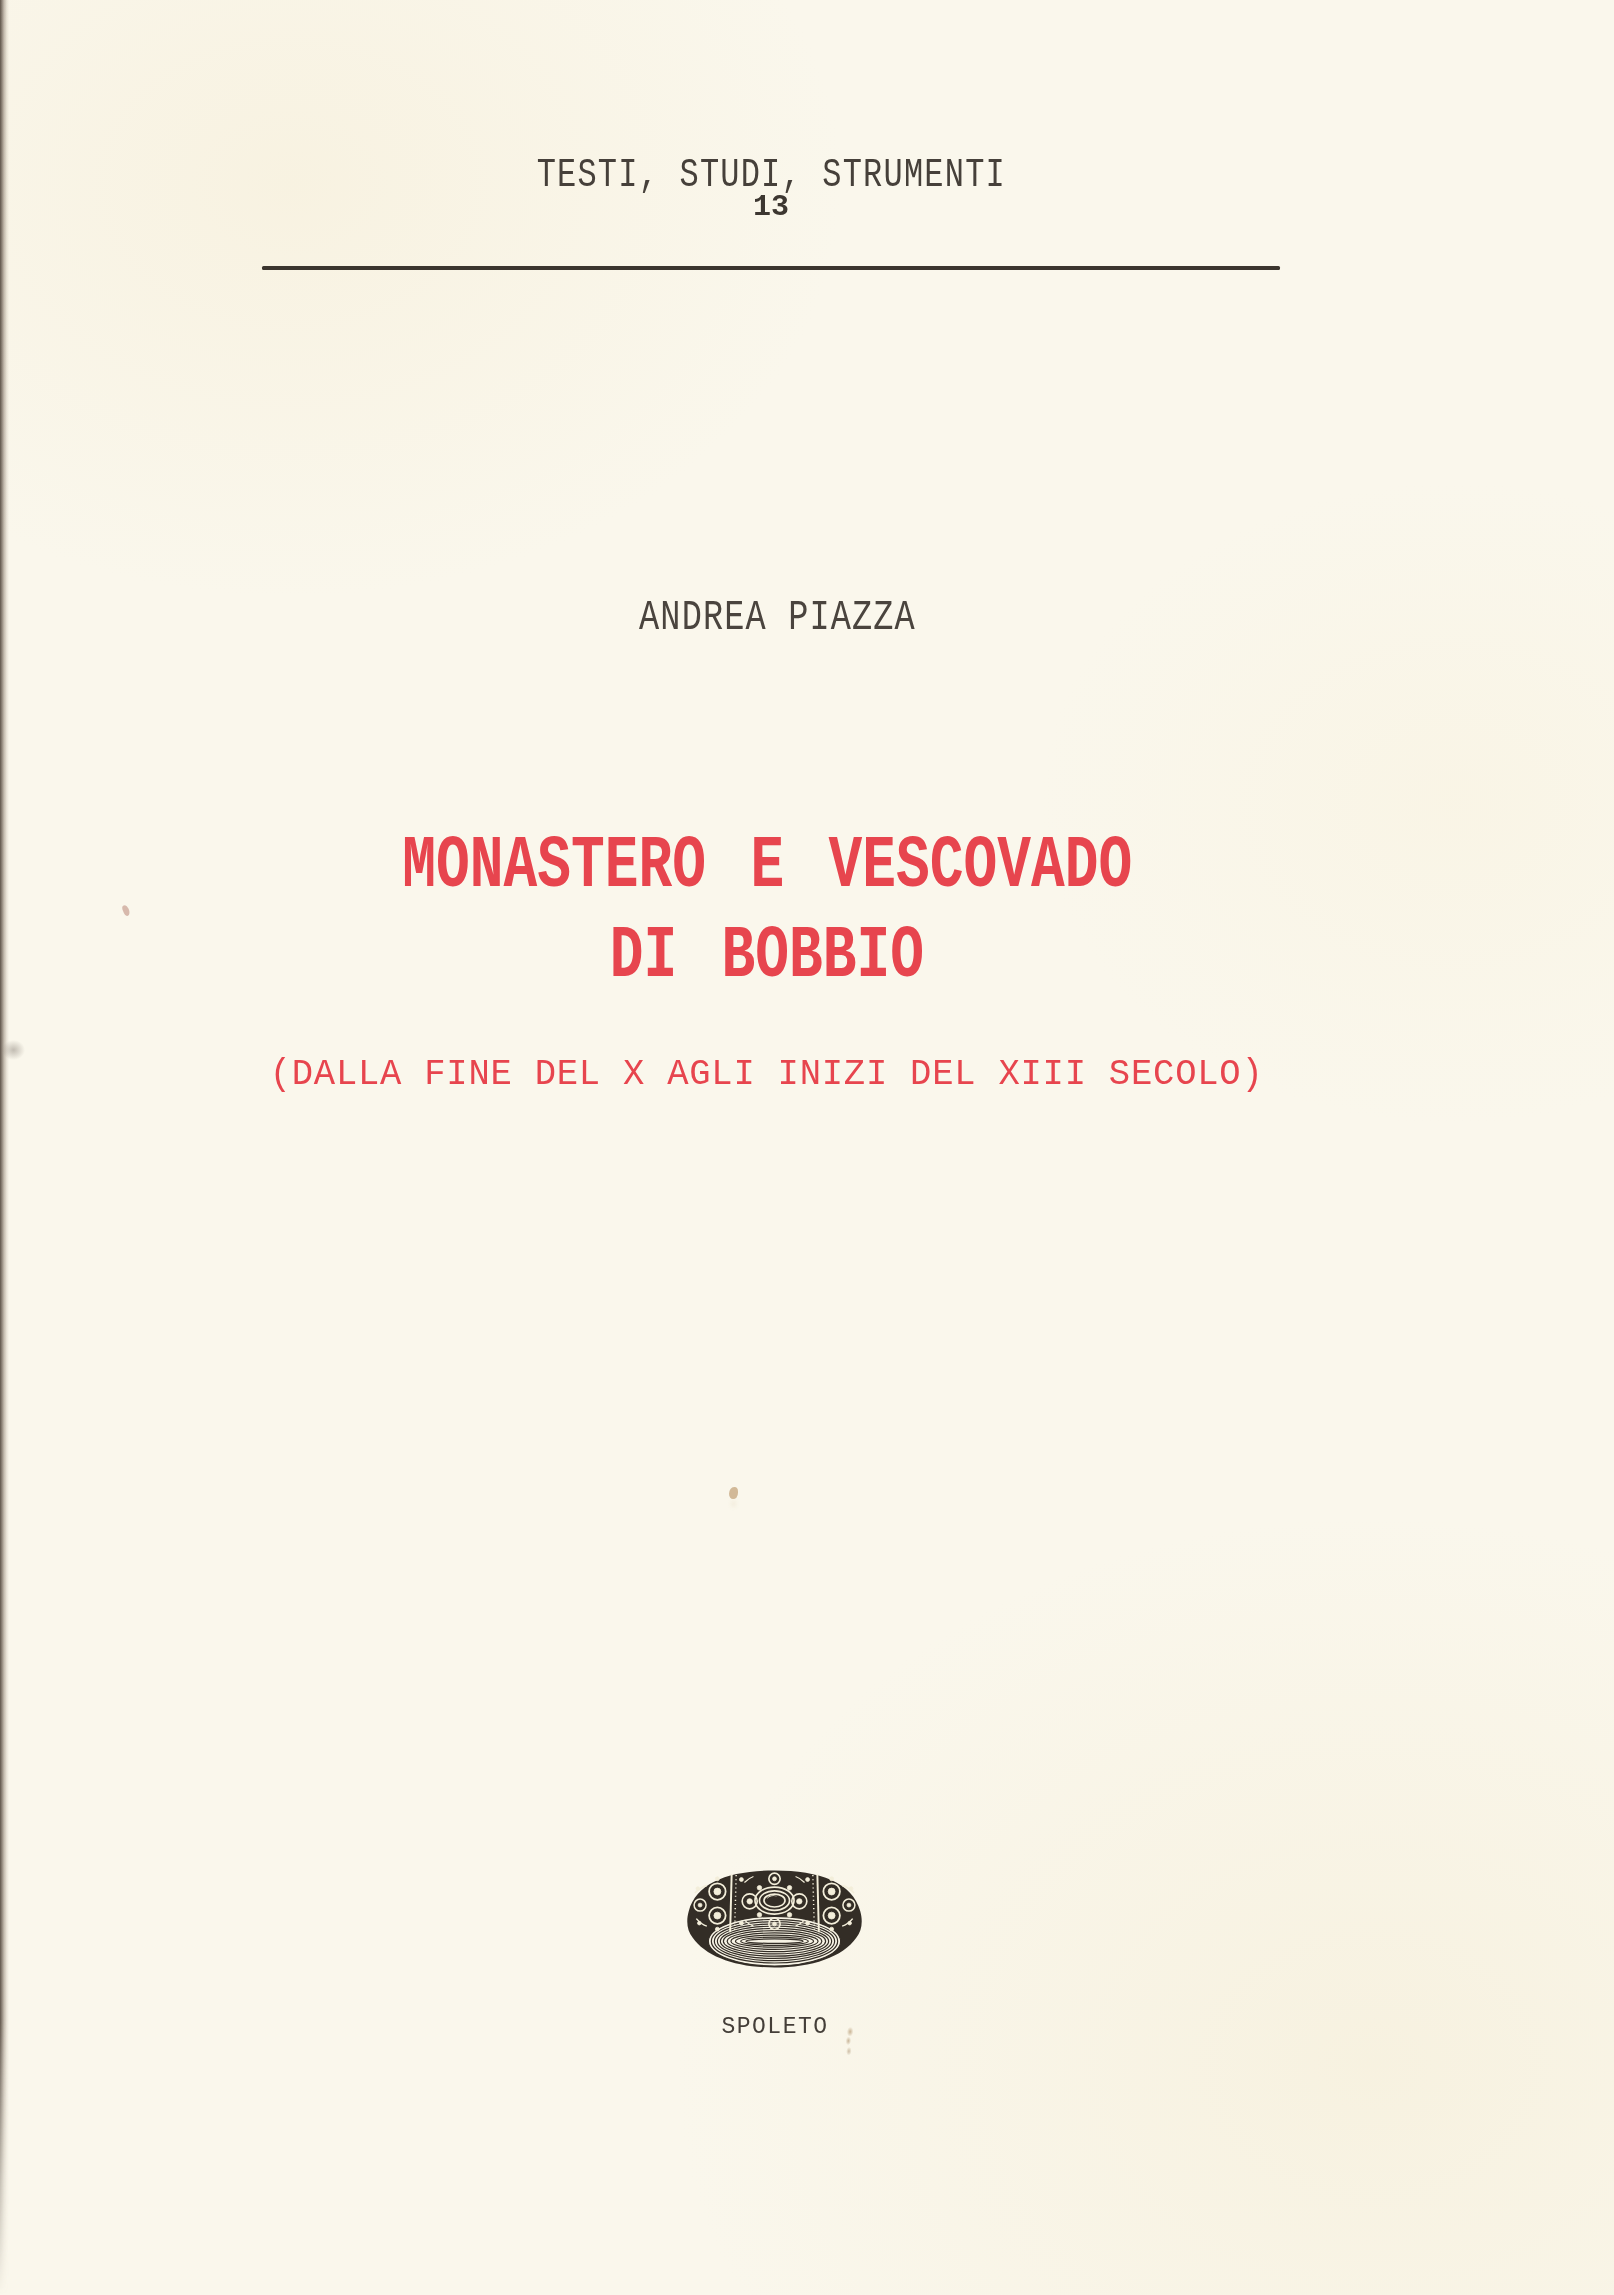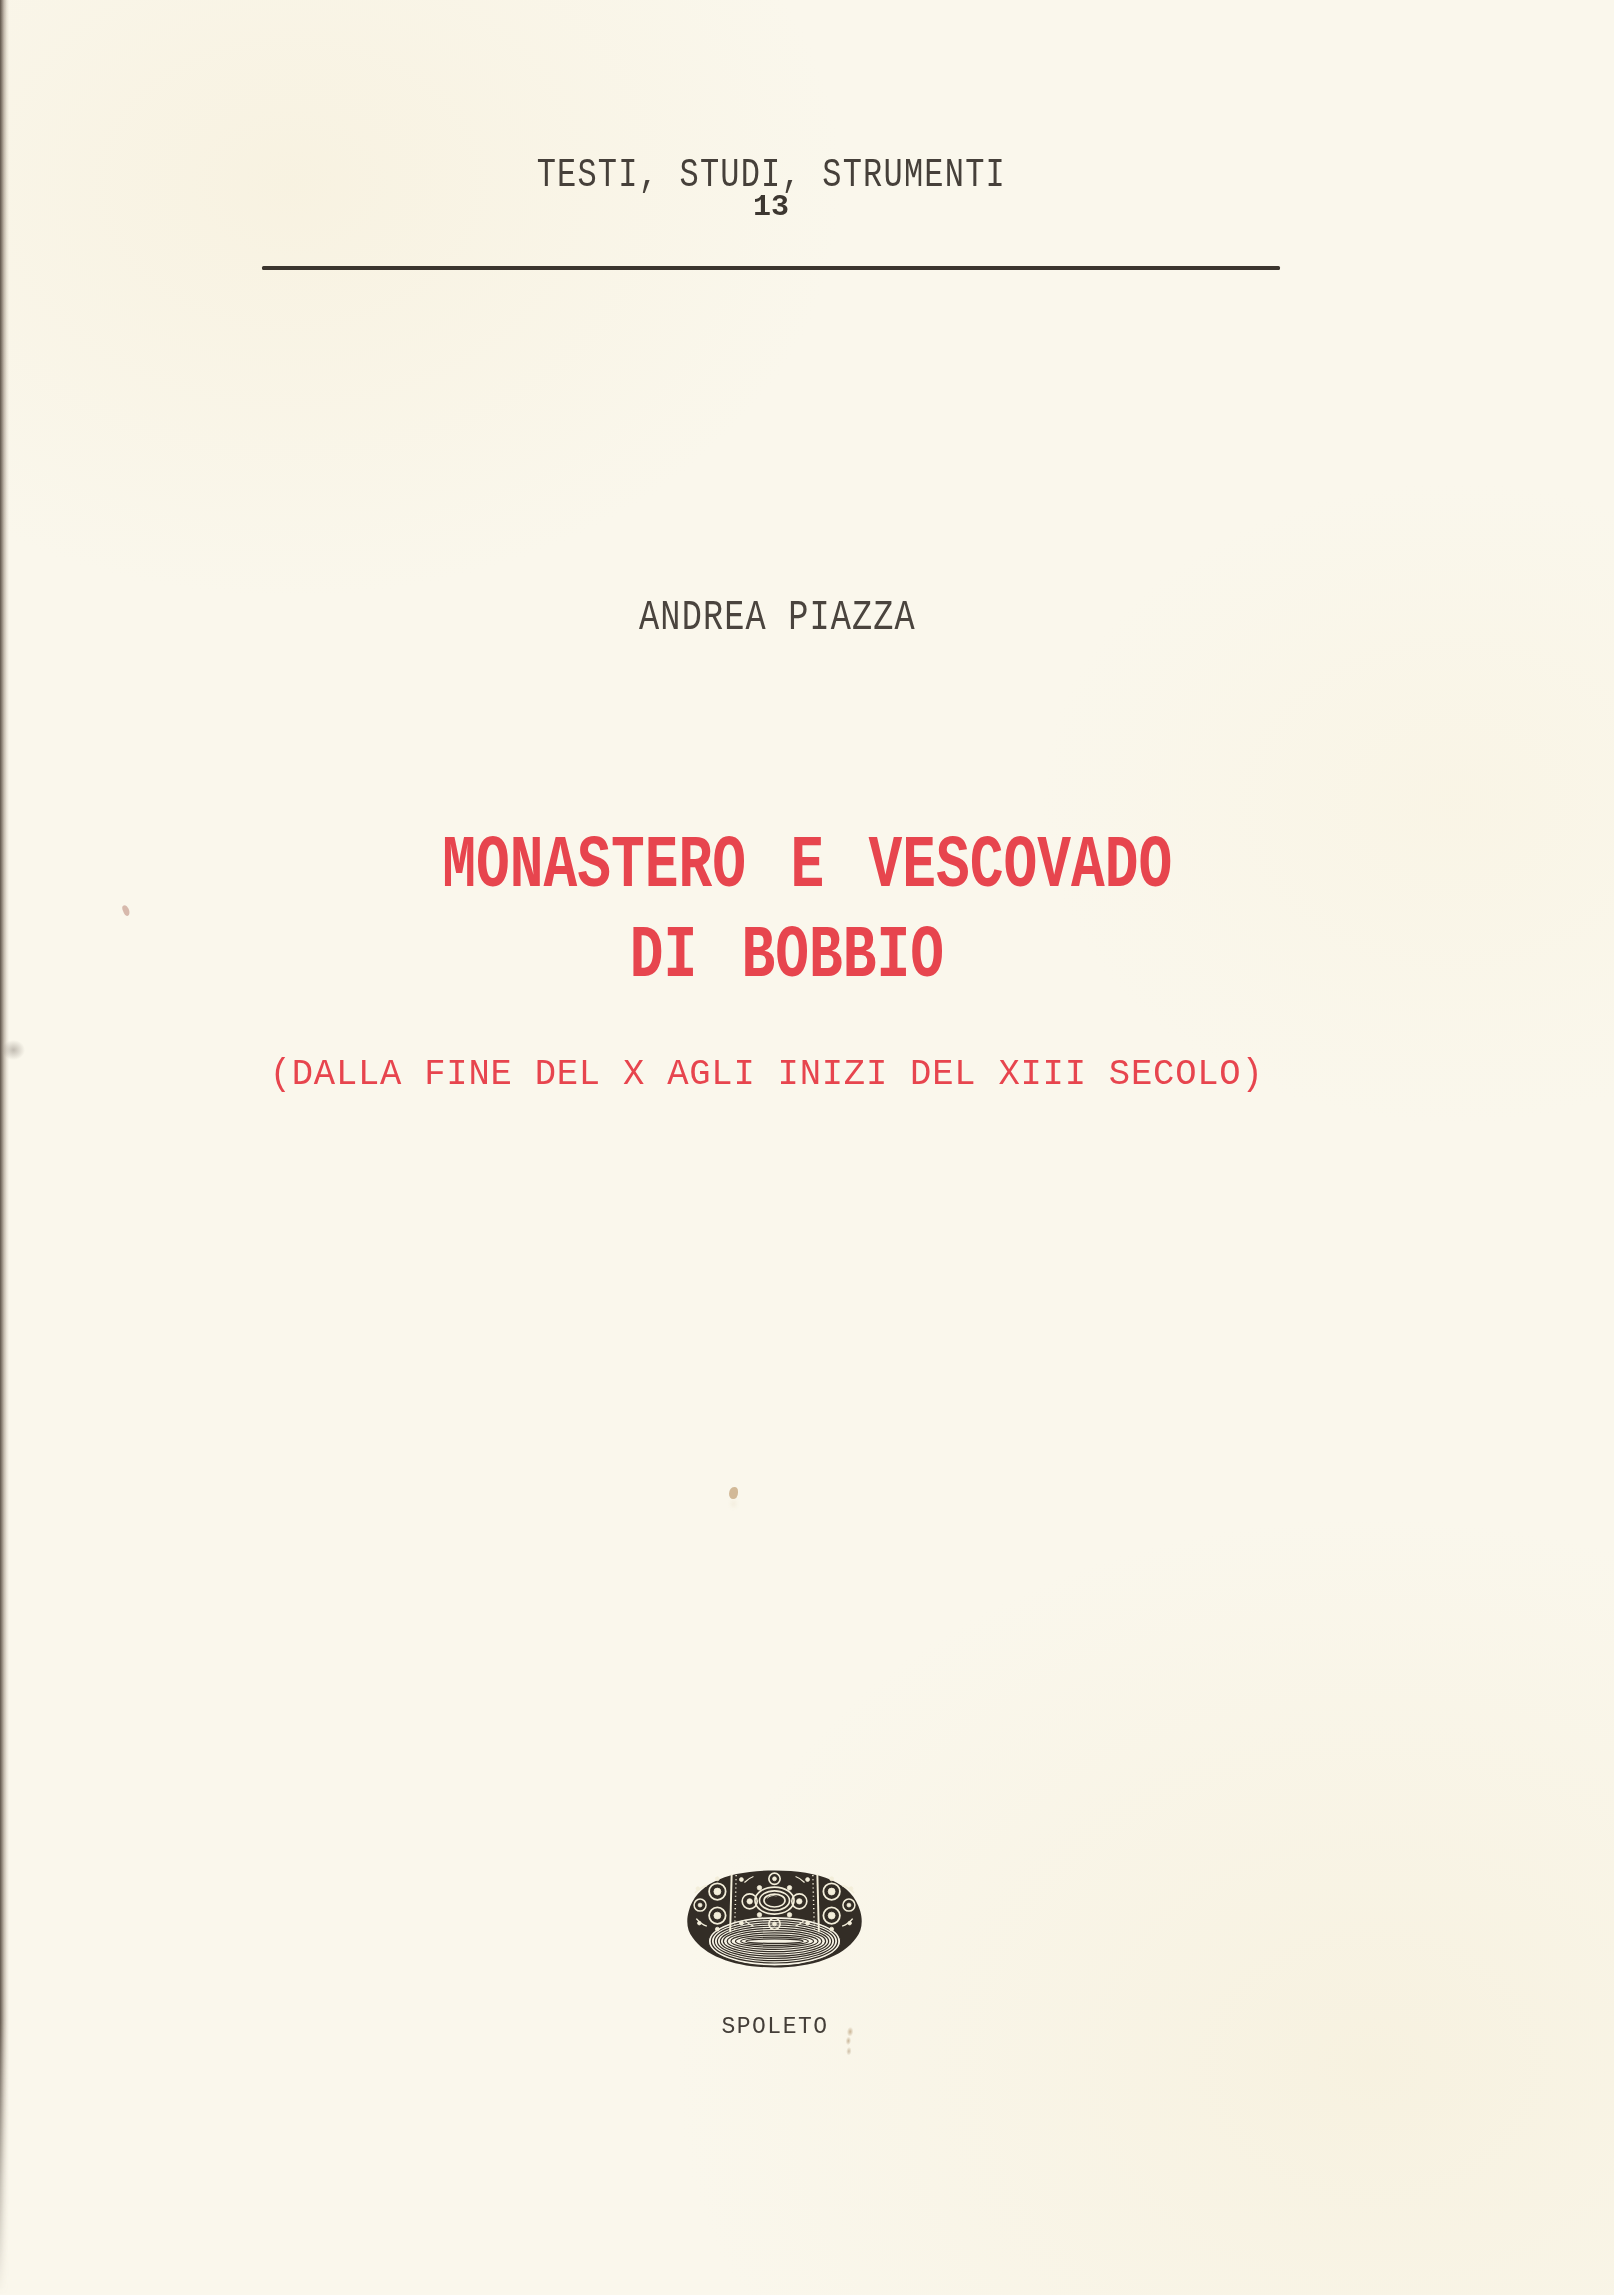--- a/index.html
+++ b/index.html
@@ -33,22 +33,22 @@
   .series-name{top:156px;font-size:40px;letter-spacing:1.5px;color:var(--ink);}
   .series-name .squeeze{transform:scaleX(.8);}
   .series-number{top:192px;font-size:30px;font-weight:bold;color:#3d3731;}
   .rule{position:absolute;left:262px;top:266px;width:1018px;height:3.8px;background:#3b352e;border-radius:1.5px;}
 
   .author{top:596px;width:1554px;font-size:43px;letter-spacing:1.5px;color:#4a443e;}
   .author .squeeze{transform:scaleX(.78);}
 
   .title-line{width:1534px;font-weight:bold;color:var(--title-red);font-size:74px;word-spacing:14px;}
   .title-line .squeeze{transform:scaleX(.76);}
-  .title-line1{top:829px;margin-left:40px;}
-  .title-line2{top:919px;padding-left:20px;}
+  .title-line1{top:829px;}
+  .title-line2{top:919px;}
   .subtitle{top:1056px;width:1534px;font-size:37px;color:var(--title-red);letter-spacing:0.8px;}
   .subtitle .squeeze{transform:scaleX(.96);}
 
   .emblem{position:absolute;left:683px;top:1863px;width:183px;height:109px;}
 
   .publisher-name{top:1980px;width:1551px;font-size:28px;letter-spacing:1.2px;color:#443e38;}
   .publisher-city{top:2016px;width:1550px;font-size:23px;letter-spacing:1.5px;color:#443e38;}
 
   
   .fleck-a{position:absolute;left:729px;top:1487px;width:9.2px;height:12.3px;border-radius:60% 40% 55% 45%;

